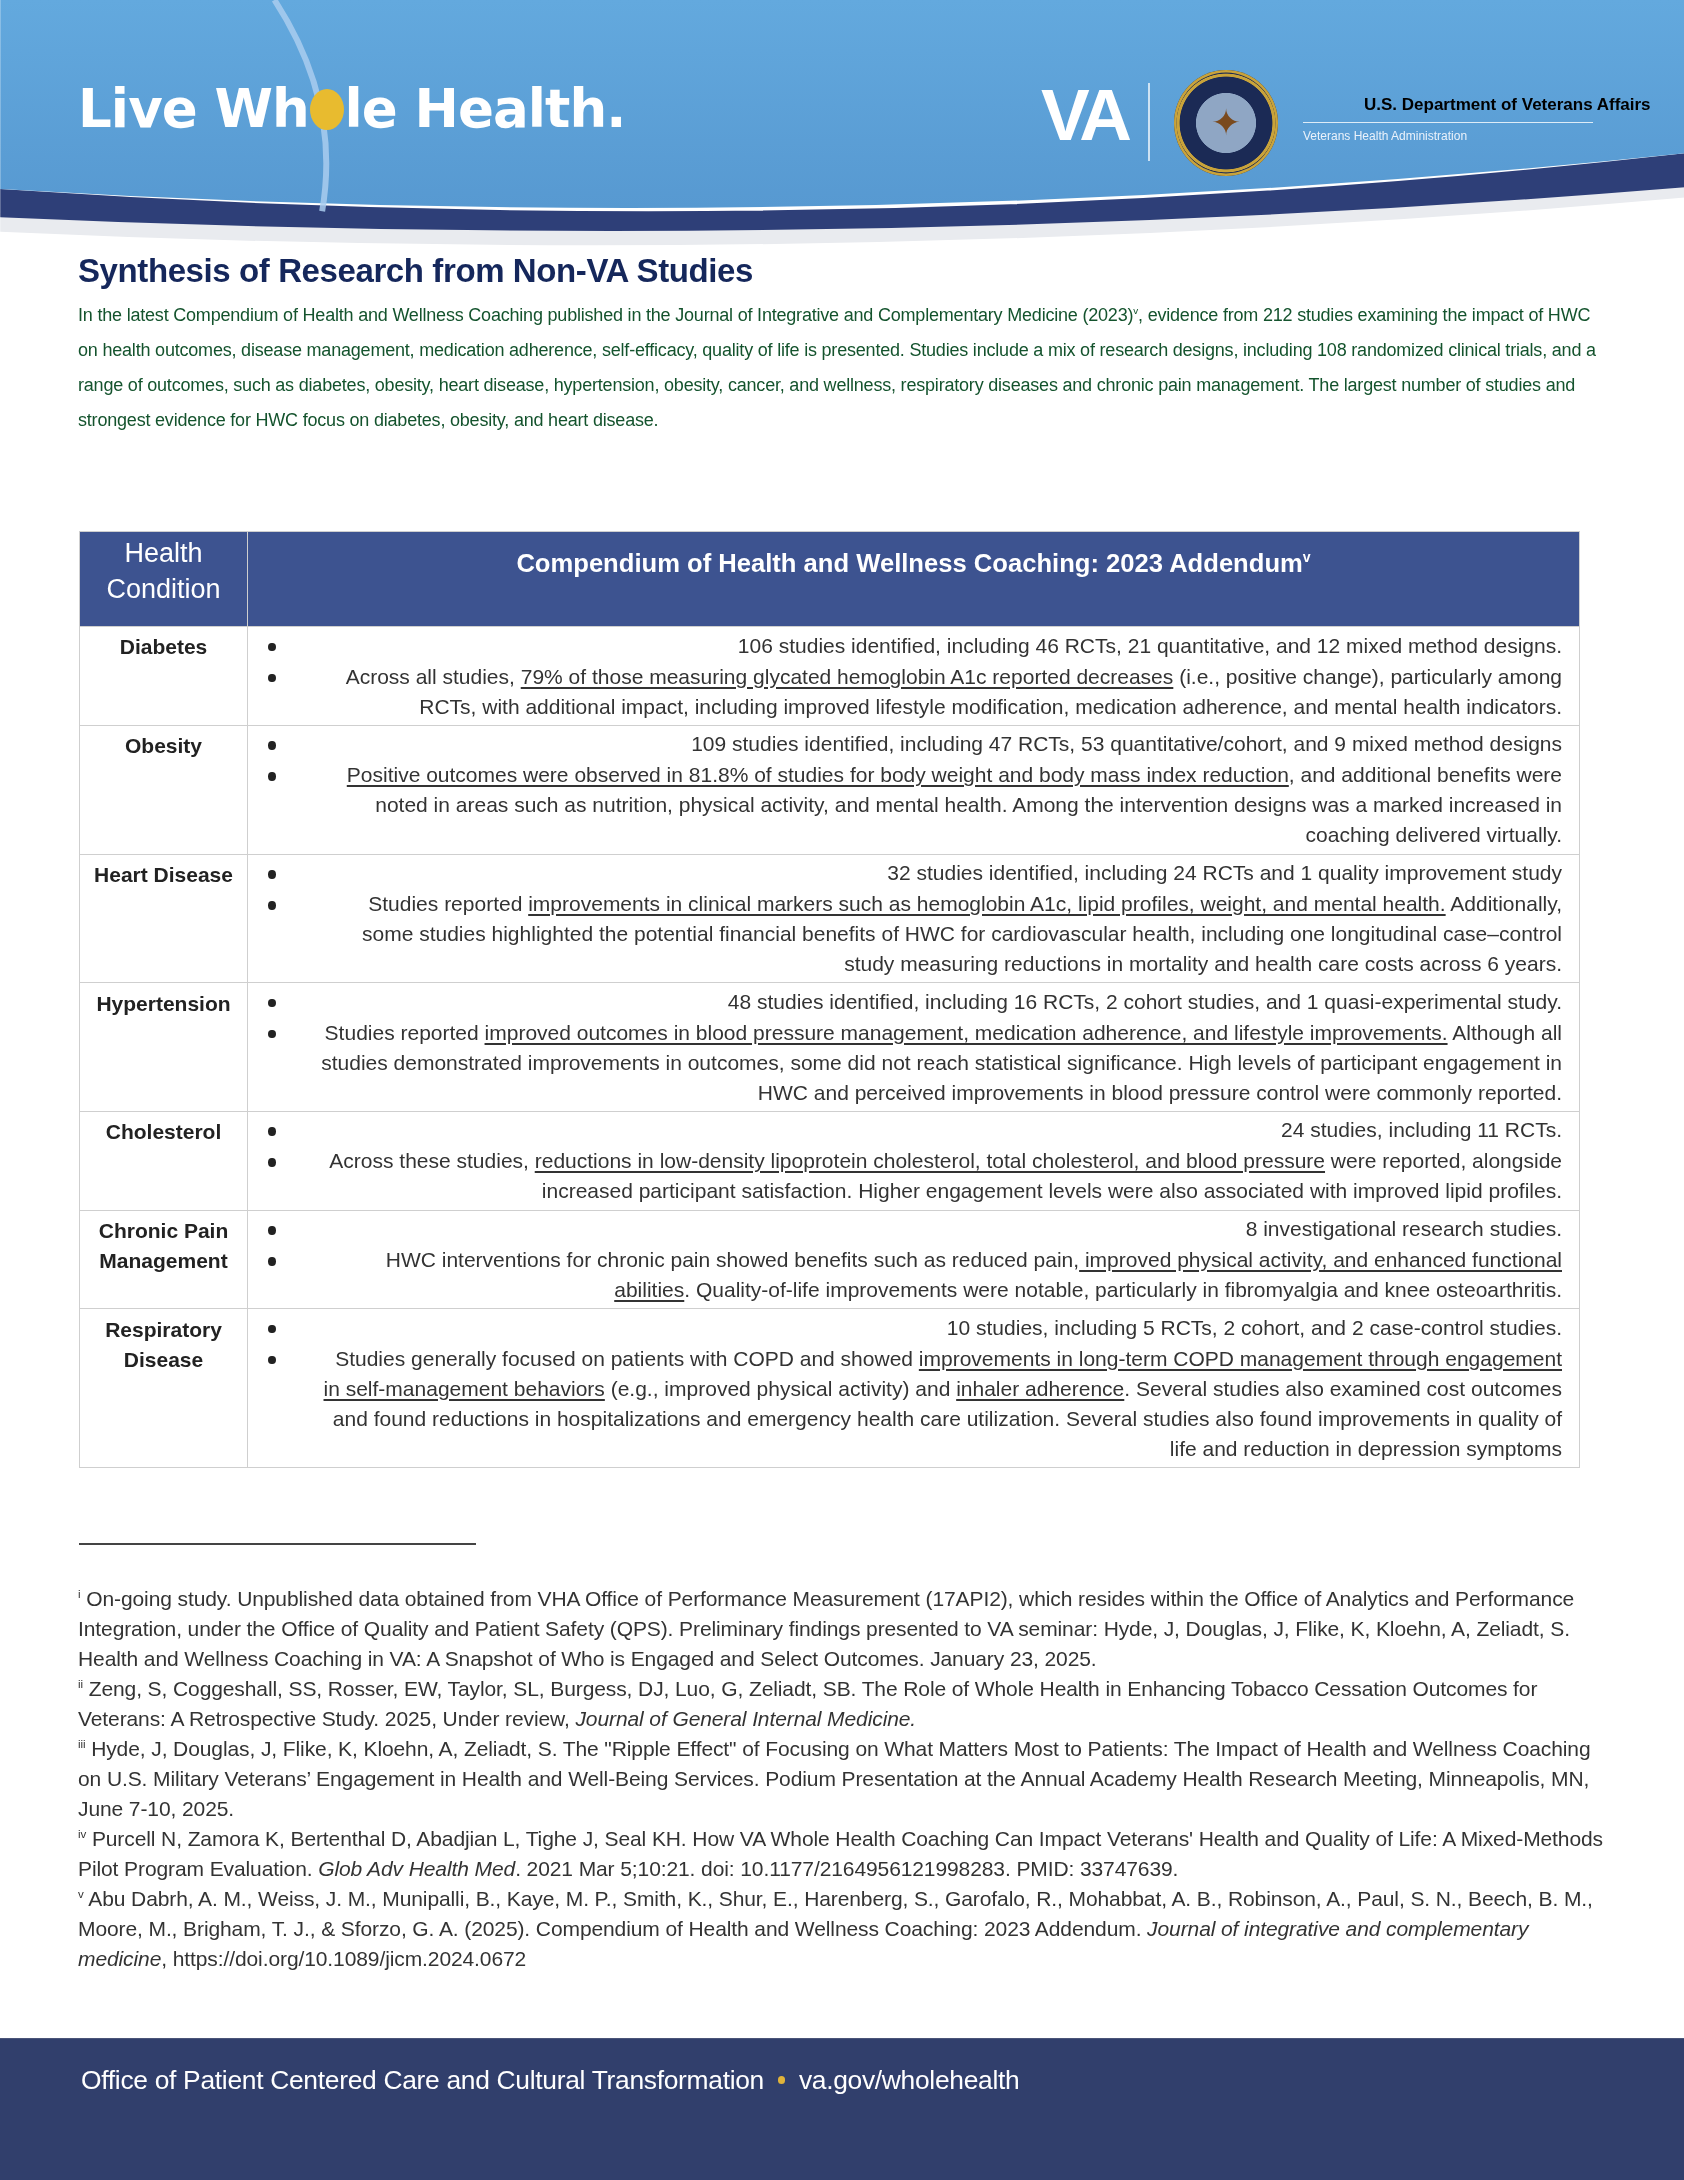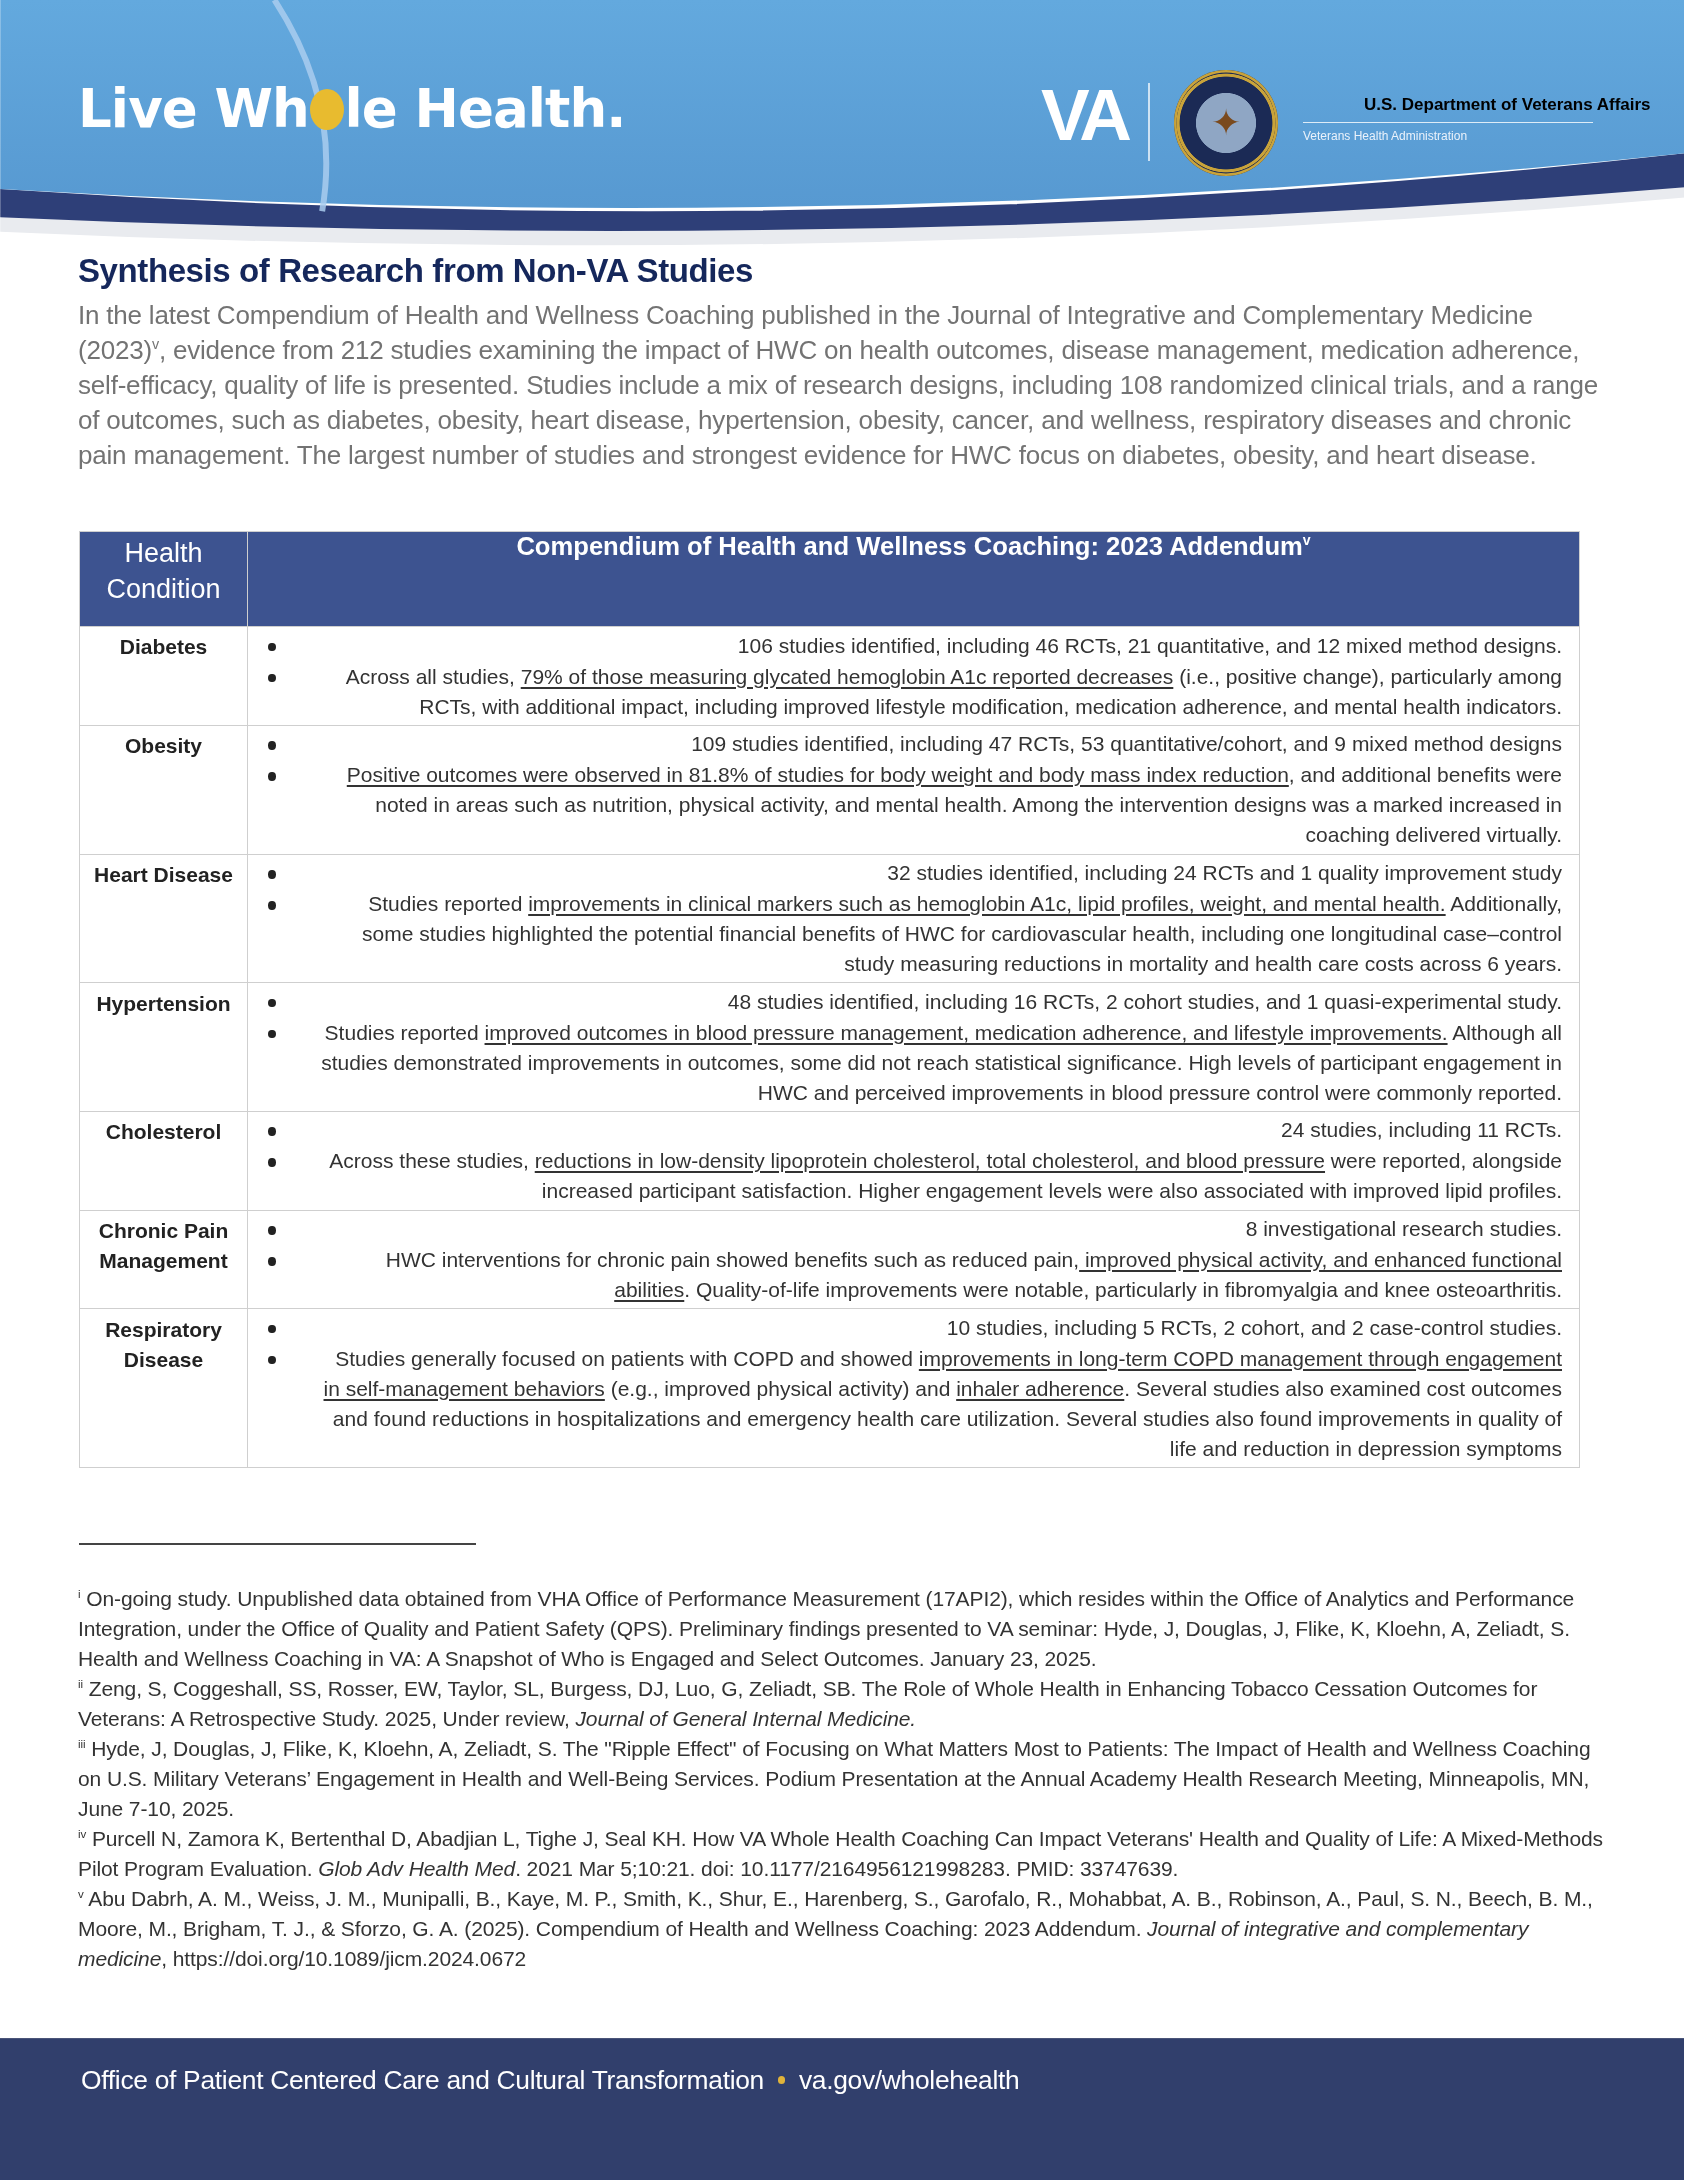--- a/index.html
+++ b/index.html
@@ -47,35 +47,35 @@
   }
 
   
   .section-title {
     position: absolute; left: 78px; top: 252px;
     font-family: "Liberation Sans", sans-serif; font-weight: bold; font-size: 33px;
     color: #15275b; letter-spacing: -0.4px;
   }
   .intro {
     position: absolute; left: 78px; top: 298px; width: 1533px;
-    font-size: 26px; line-height: 35px; color: #737373; letter-spacing: -0.2px;
+    font-size: 18px; line-height: 35px; color: #14532d; letter-spacing: -0.2px;
   }
   sup { font-size: 0.55em; vertical-align: 0.7em; line-height: 0; }
 
   
   .table {
     position: absolute; left: 79px; top: 531px; width: 1501px;
     border-collapse: collapse; table-layout: fixed;
   }
   .table td, .table th { border: 1.7px solid #cfcfcf; vertical-align: top; }
   .table th {
     background: #3d5390; color: #ffffff; font-weight: normal;
   }
   .th-cond { width: 167px; font-size: 27px; line-height: 36px; padding: 3.4px 0 19px; text-align: center; }
-  .th-main { font-size: 25.6px; font-weight: bold !important; padding: 0 0 0; text-align: center; height: 73px; }
+  .th-main { font-size: 25.6px; font-weight: bold !important; padding: 17px 0 0; text-align: center; height: 73px; }
   .cond-cell {
     text-align: center; font-weight: bold; font-size: 21px; line-height: 30px;
     padding: 5.1px 3.4px 3.4px; color: #222222;
   }
   .det-cell { padding: 3.4px 17px 3.4px 0; font-size: 21px; line-height: 30px; color: #333333; }
   .det-cell ul { margin: 0; padding: 0; list-style: none; }
   .det-cell li { position: relative; padding-left: 65px; text-align: right; }
   .det-cell li + li { margin-top: 0.9px; }
   .det-cell li .bullet {
     position: absolute; left: 20.4px; top: 12px; width: 7.7px; height: 8.5px; border-radius: 50%; background: #222222;

